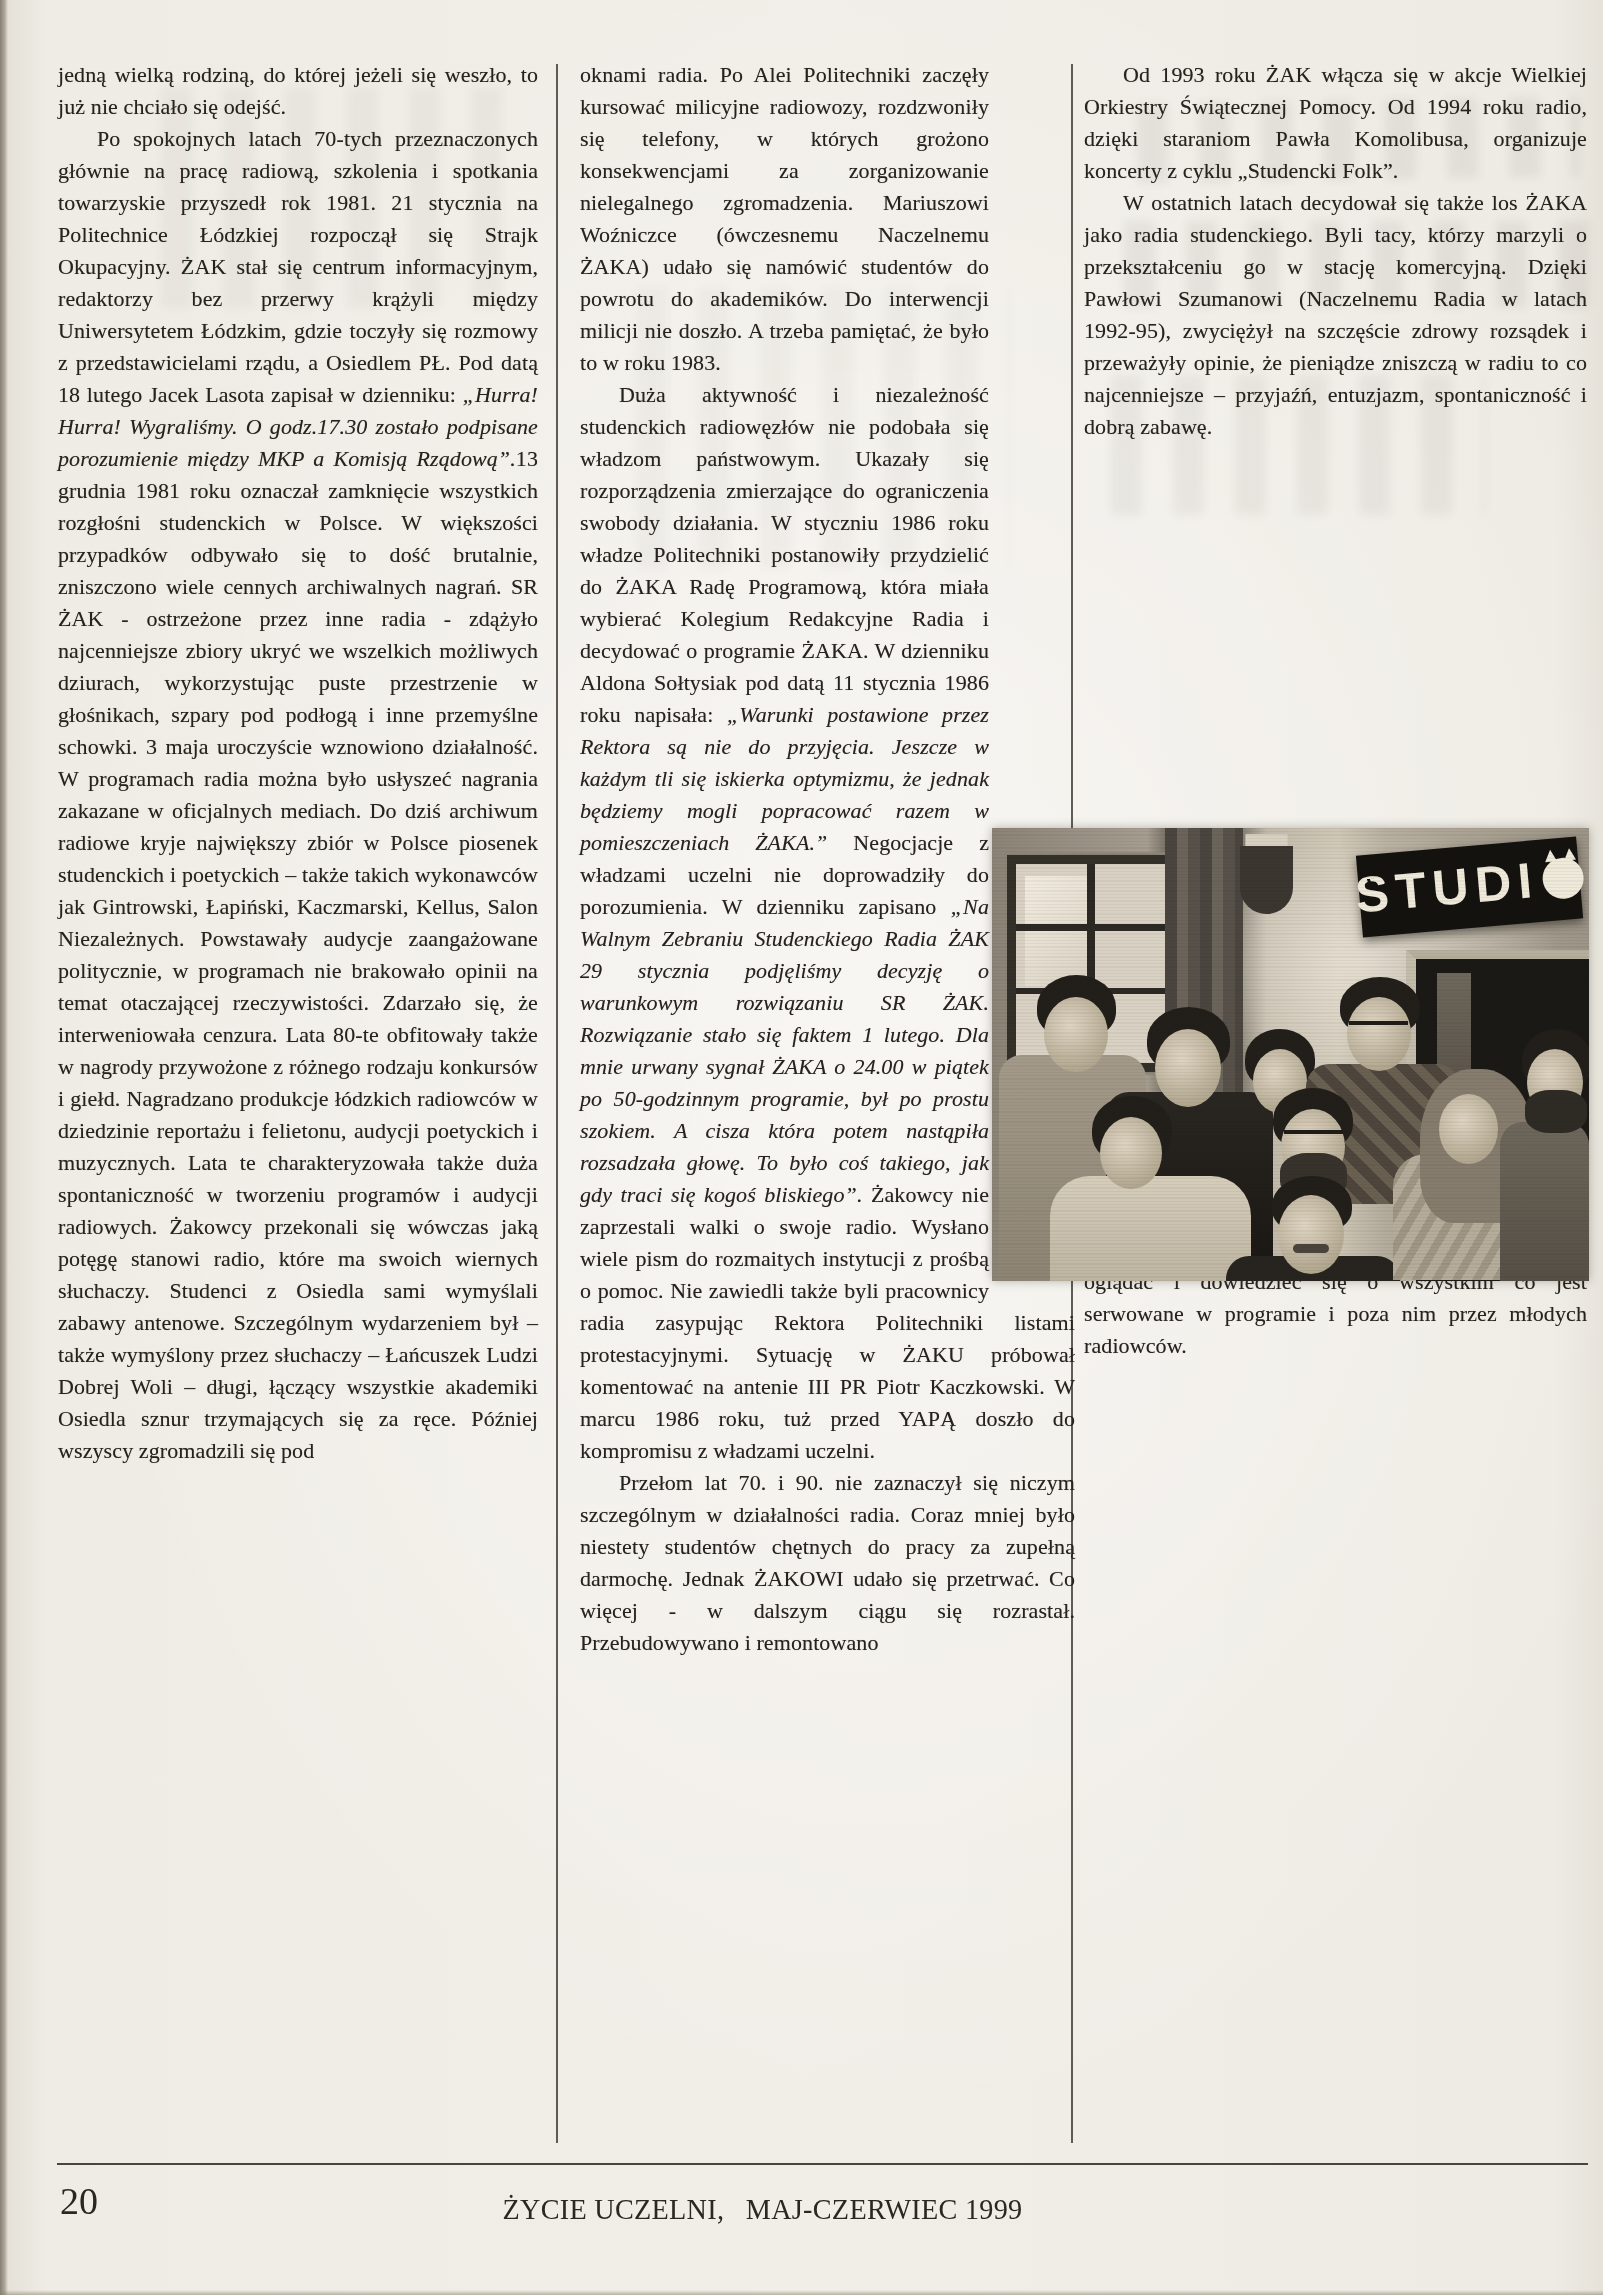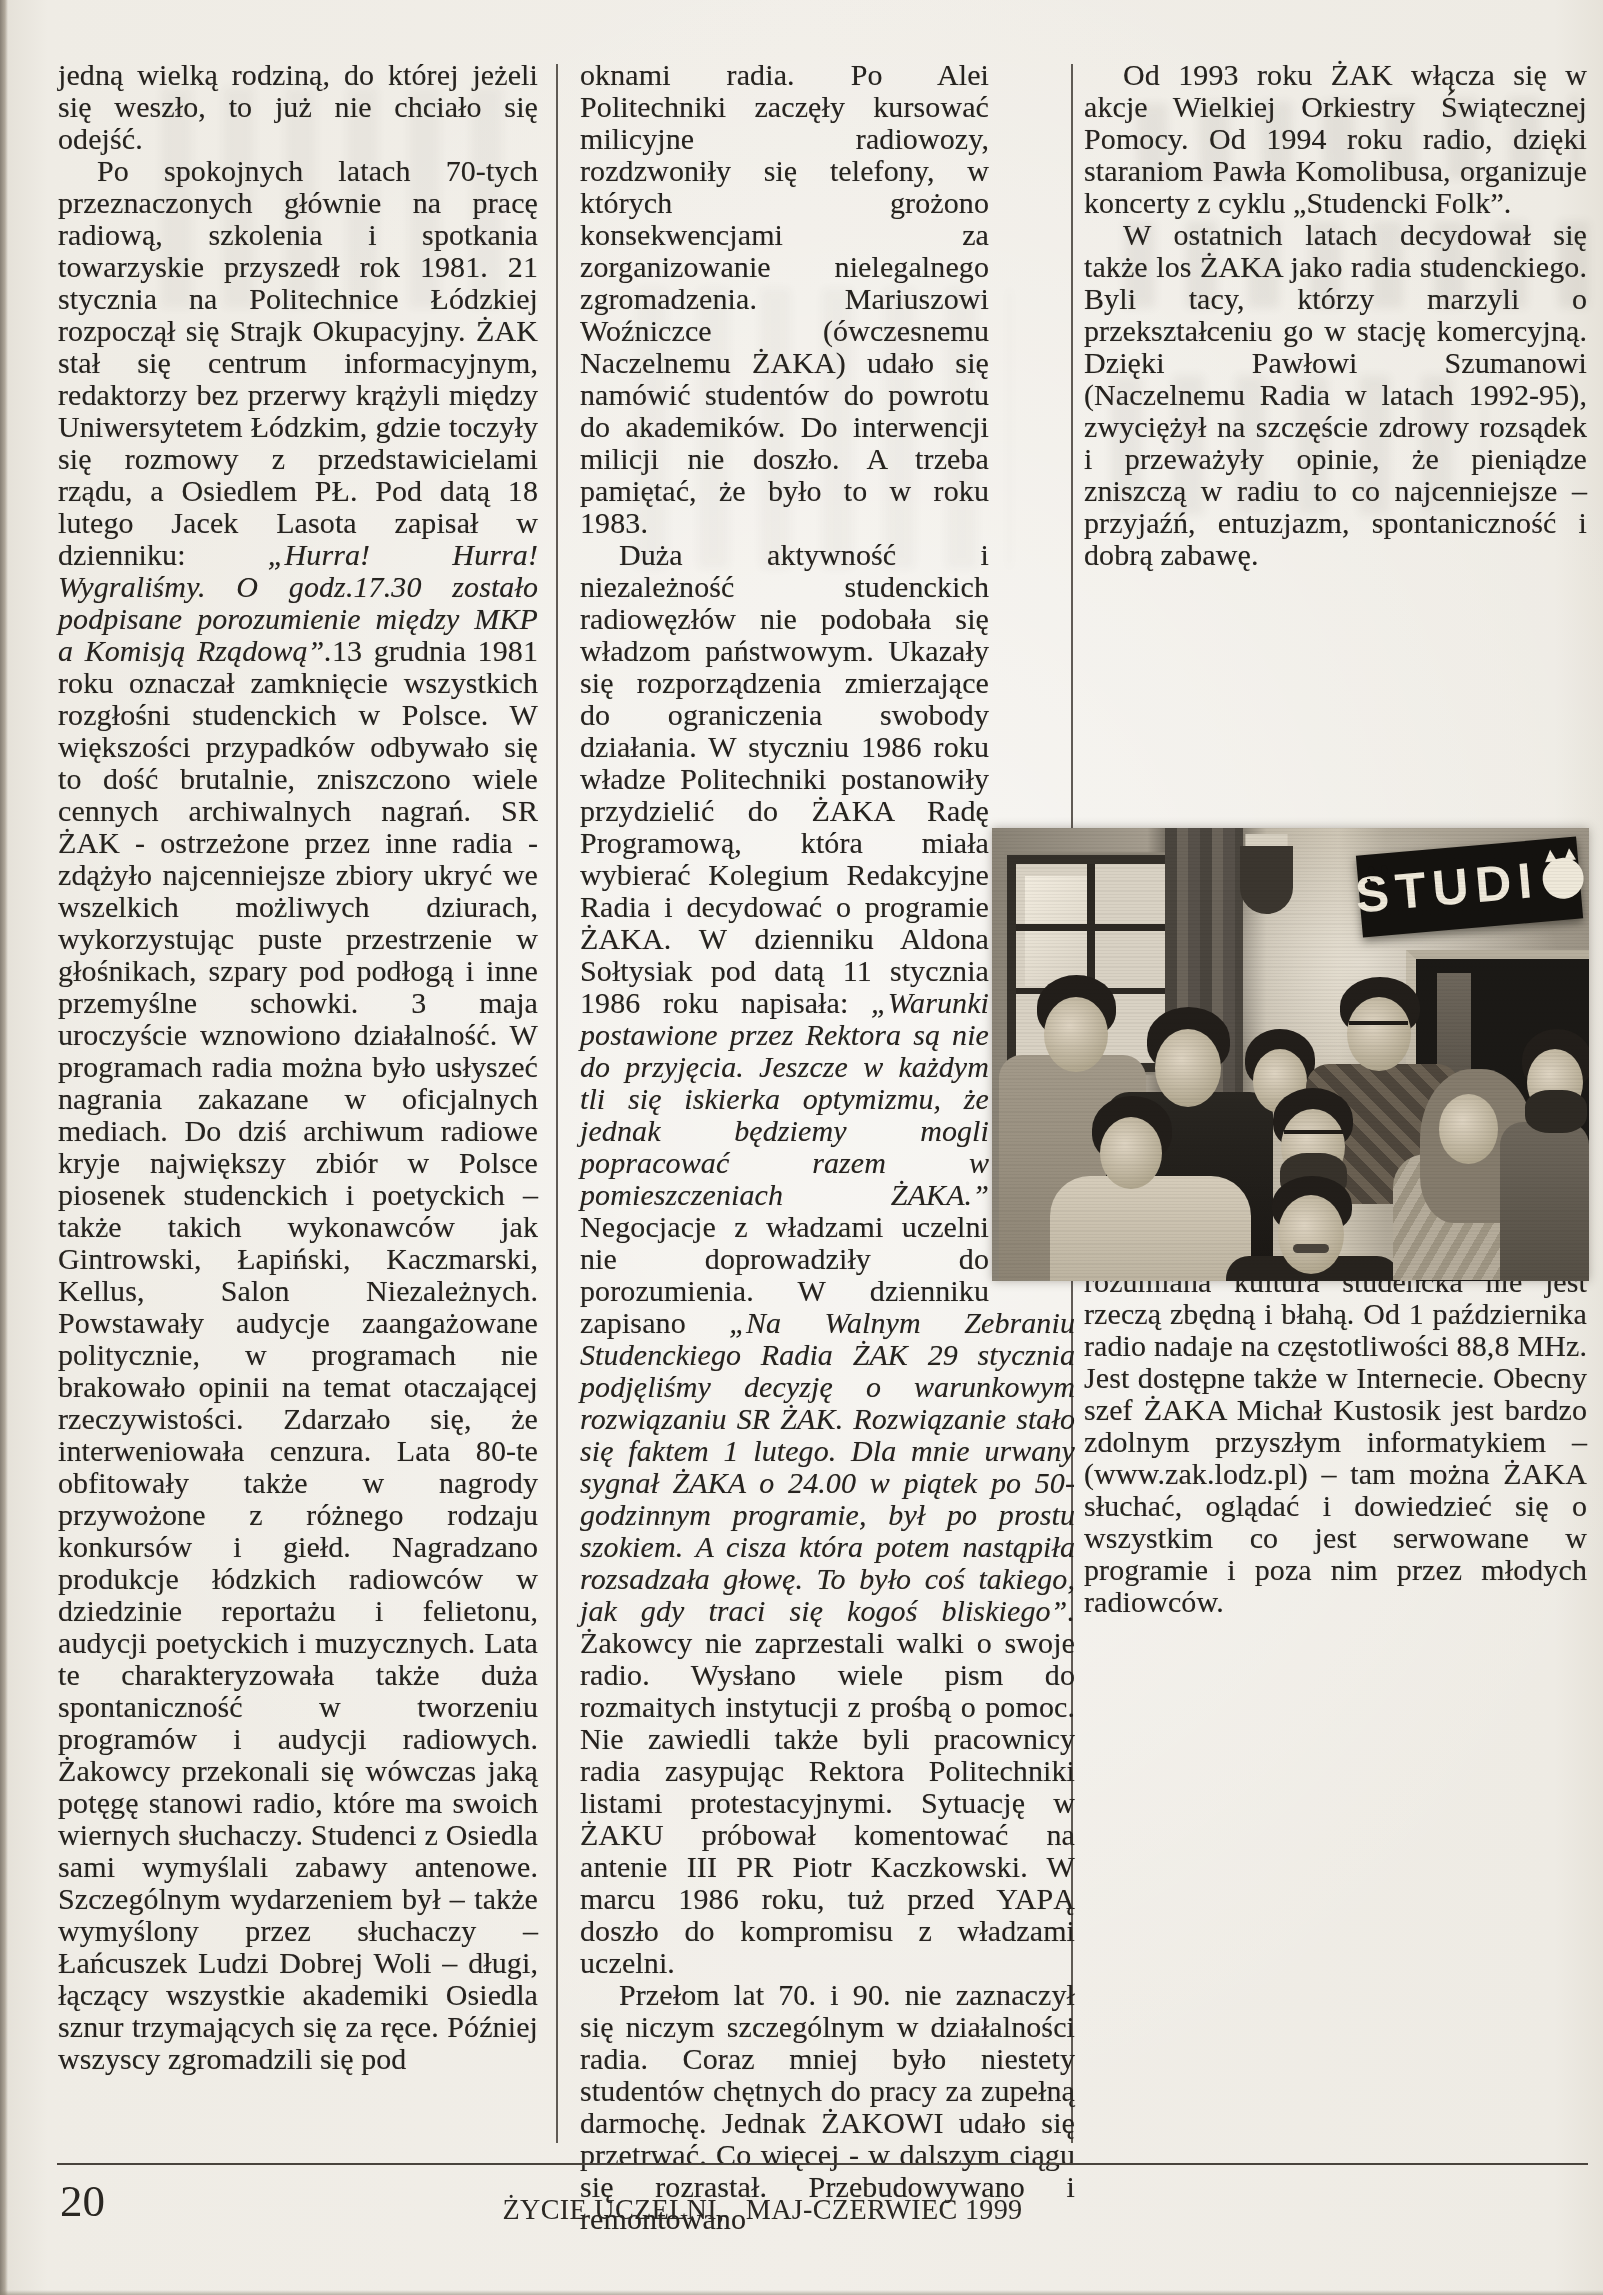--- a/index.html
+++ b/index.html
@@ -20,21 +20,21 @@
   
   .ghost{position:absolute;filter:blur(4.7px);opacity:.07;pointer-events:none;
     background:repeating-linear-gradient(90deg,rgba(55,48,38,.9) 0 31px,transparent 31px 62px);}
   .ghost.g1{left:1137px;top:100px;width:442px;height:80px;transform:rotate(-1deg);}
   .ghost.g2{left:1124px;top:221px;width:468px;height:87px;}
   .ghost.g3{left:1111px;top:375px;width:375px;height:140px;opacity:.06;}
   .ghost.g4{left:161px;top:87px;width:348px;height:221px;opacity:.045;}
   .ghost.g5{left:636px;top:288px;width:375px;height:281px;opacity:.035;}
 
   .column{position:absolute;top:59px;text-align:justify;
-    font-size:30px;line-height:32px;letter-spacing:0.1px;
+    font-size:22px;line-height:32px;letter-spacing:0.1px;
     text-shadow:0 0 0.7px rgba(45,40,34,.38);}
   .col-1{left:58px;width:480px;}
   .col-2{left:571px;width:495px;margin-left:9px;}
   .col-3{left:1084px;width:503px;}
   .para{margin:0;}
   .para.ind{text-indent:39px;}
   .para em{font-style:italic;}
   .vrule{position:absolute;top:64px;width:2px;height:2079px;background:#45403a;opacity:.85;}
   .vrule.r1{left:556px;}
   .vrule.r2{left:1071px;}
@@ -115,21 +115,21 @@
     background:repeating-linear-gradient(120deg,#b5ac9b 0 9.4px,#9f9684 9.4px 17.4px);}
   .p9 .hair{left:530px;top:201px;width:70px;height:62px;}
   .p9 .face{left:535px;top:221px;width:56px;height:67px;}
   .p9 .beard{left:533px;top:262px;width:62px;height:43px;border-radius:40%;background:#2e2a24;}
   .p9 .torso{left:508px;top:294px;width:89px;height:159px;background:linear-gradient(180deg,#6e675c,#554f45);}
   .ph-grain{left:0;top:0;width:100%;height:100%;opacity:.14;
     background:repeating-linear-gradient(0deg,rgba(20,17,13,.35) 0 1.3px,transparent 1.3px 3.3px);}
 
   
   .footer-rule{position:absolute;left:57px;top:2163px;width:1531px;height:2px;background:#49443d;}
-  .page-number{position:absolute;left:60px;top:2178px;font-size:45px;line-height:47px;color:#2a2722;}
+  .page-number{position:absolute;left:60px;top:2178px;font-size:38px;line-height:47px;color:#2a2722;}
   .footer-title{position:absolute;left:294px;top:2192px;width:937px;text-align:center;
     font-size:30px;line-height:33px;letter-spacing:0.3px;color:#2b2823;transform:scaleX(.94);}
   .footer-title .gap{display:inline-block;width:23px;}
 </style>
 </head>
 <body>
 
 <div class="scan-edge-left"></div>
 <div class="scan-edge-bottom"></div>
 <div class="ghost g1"></div>

